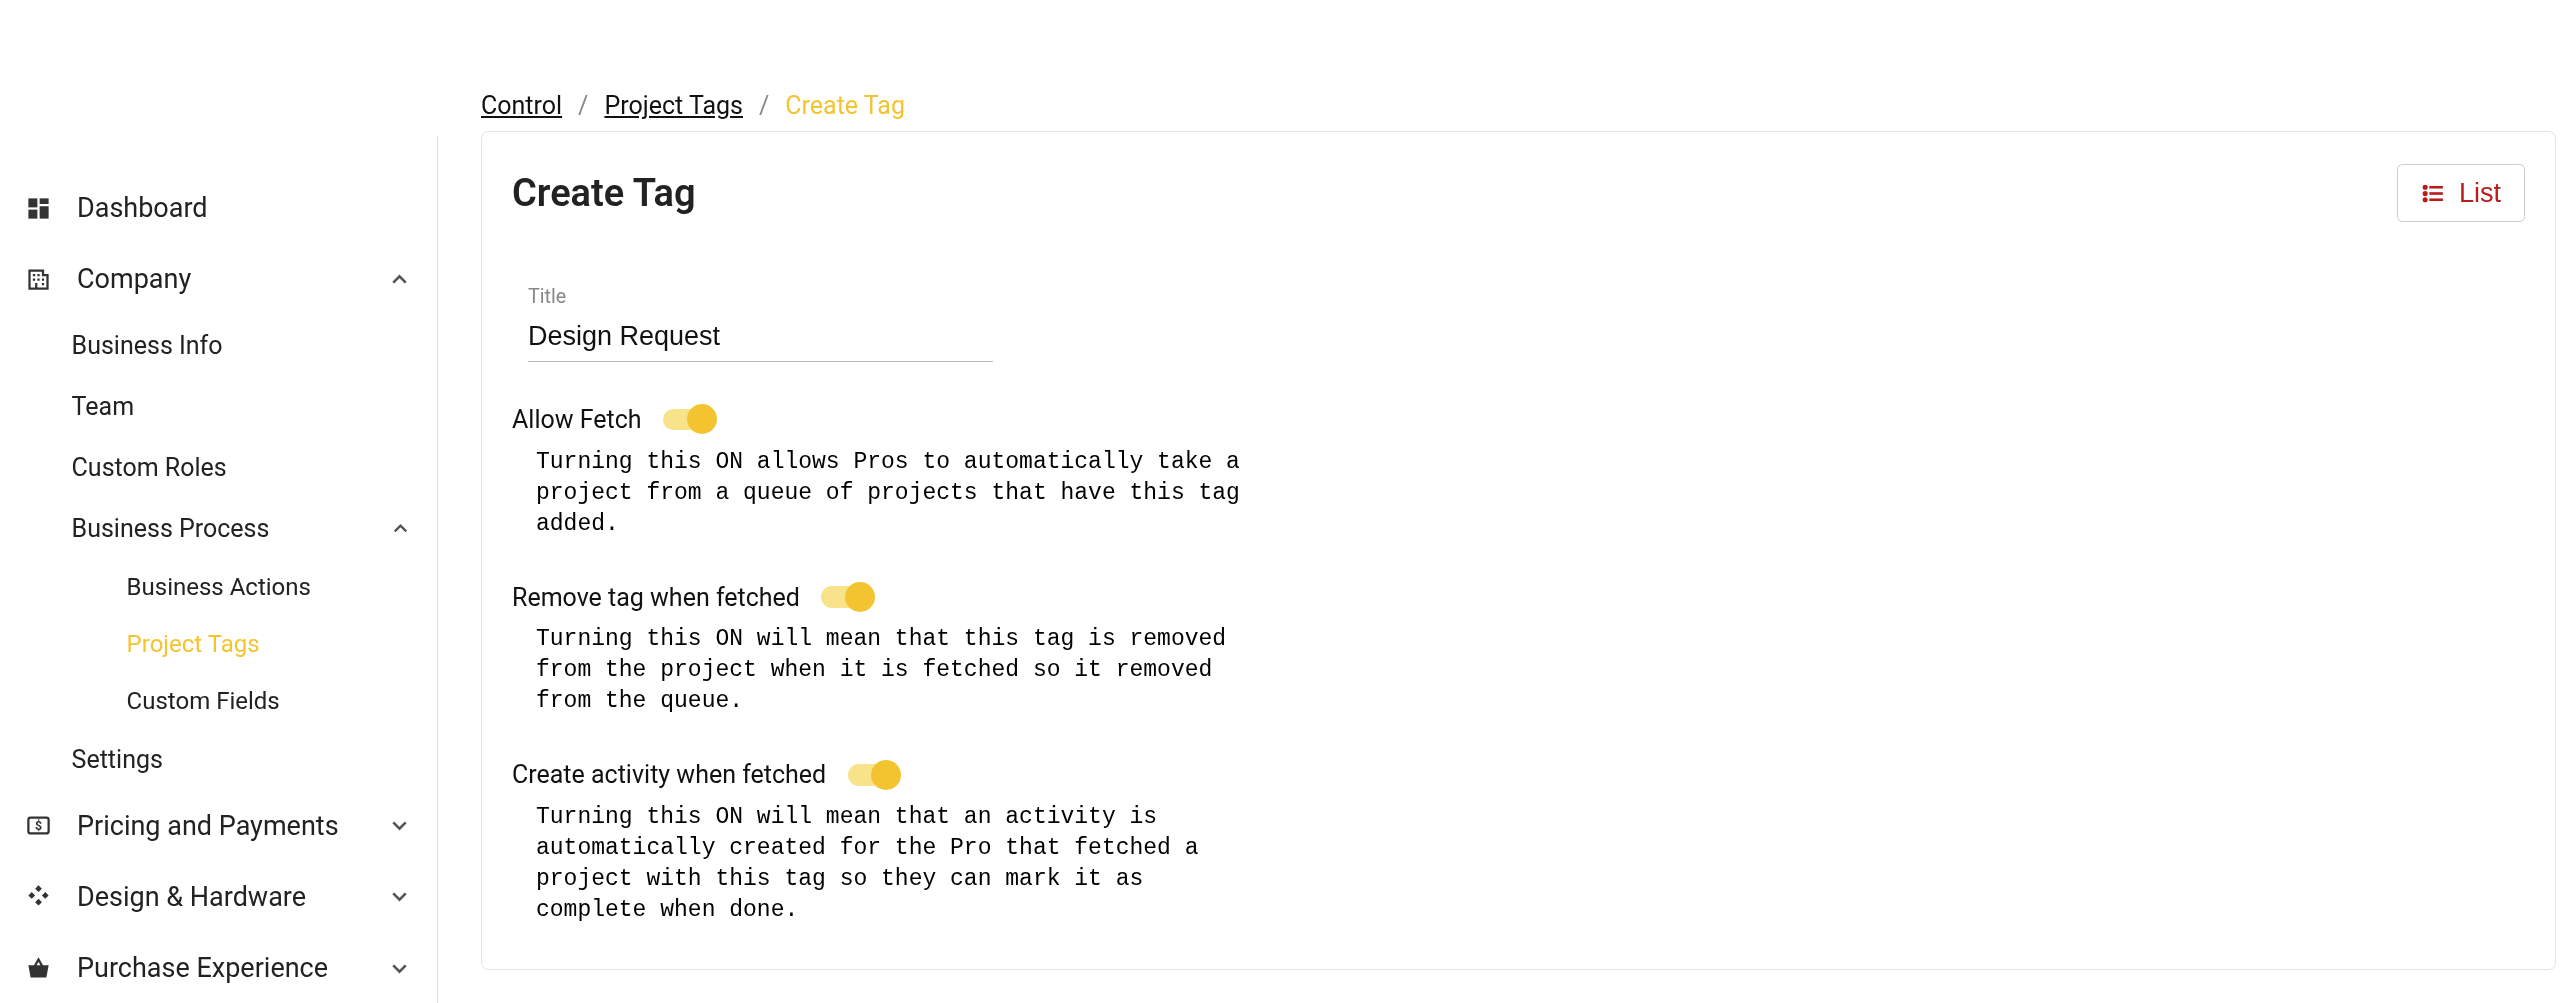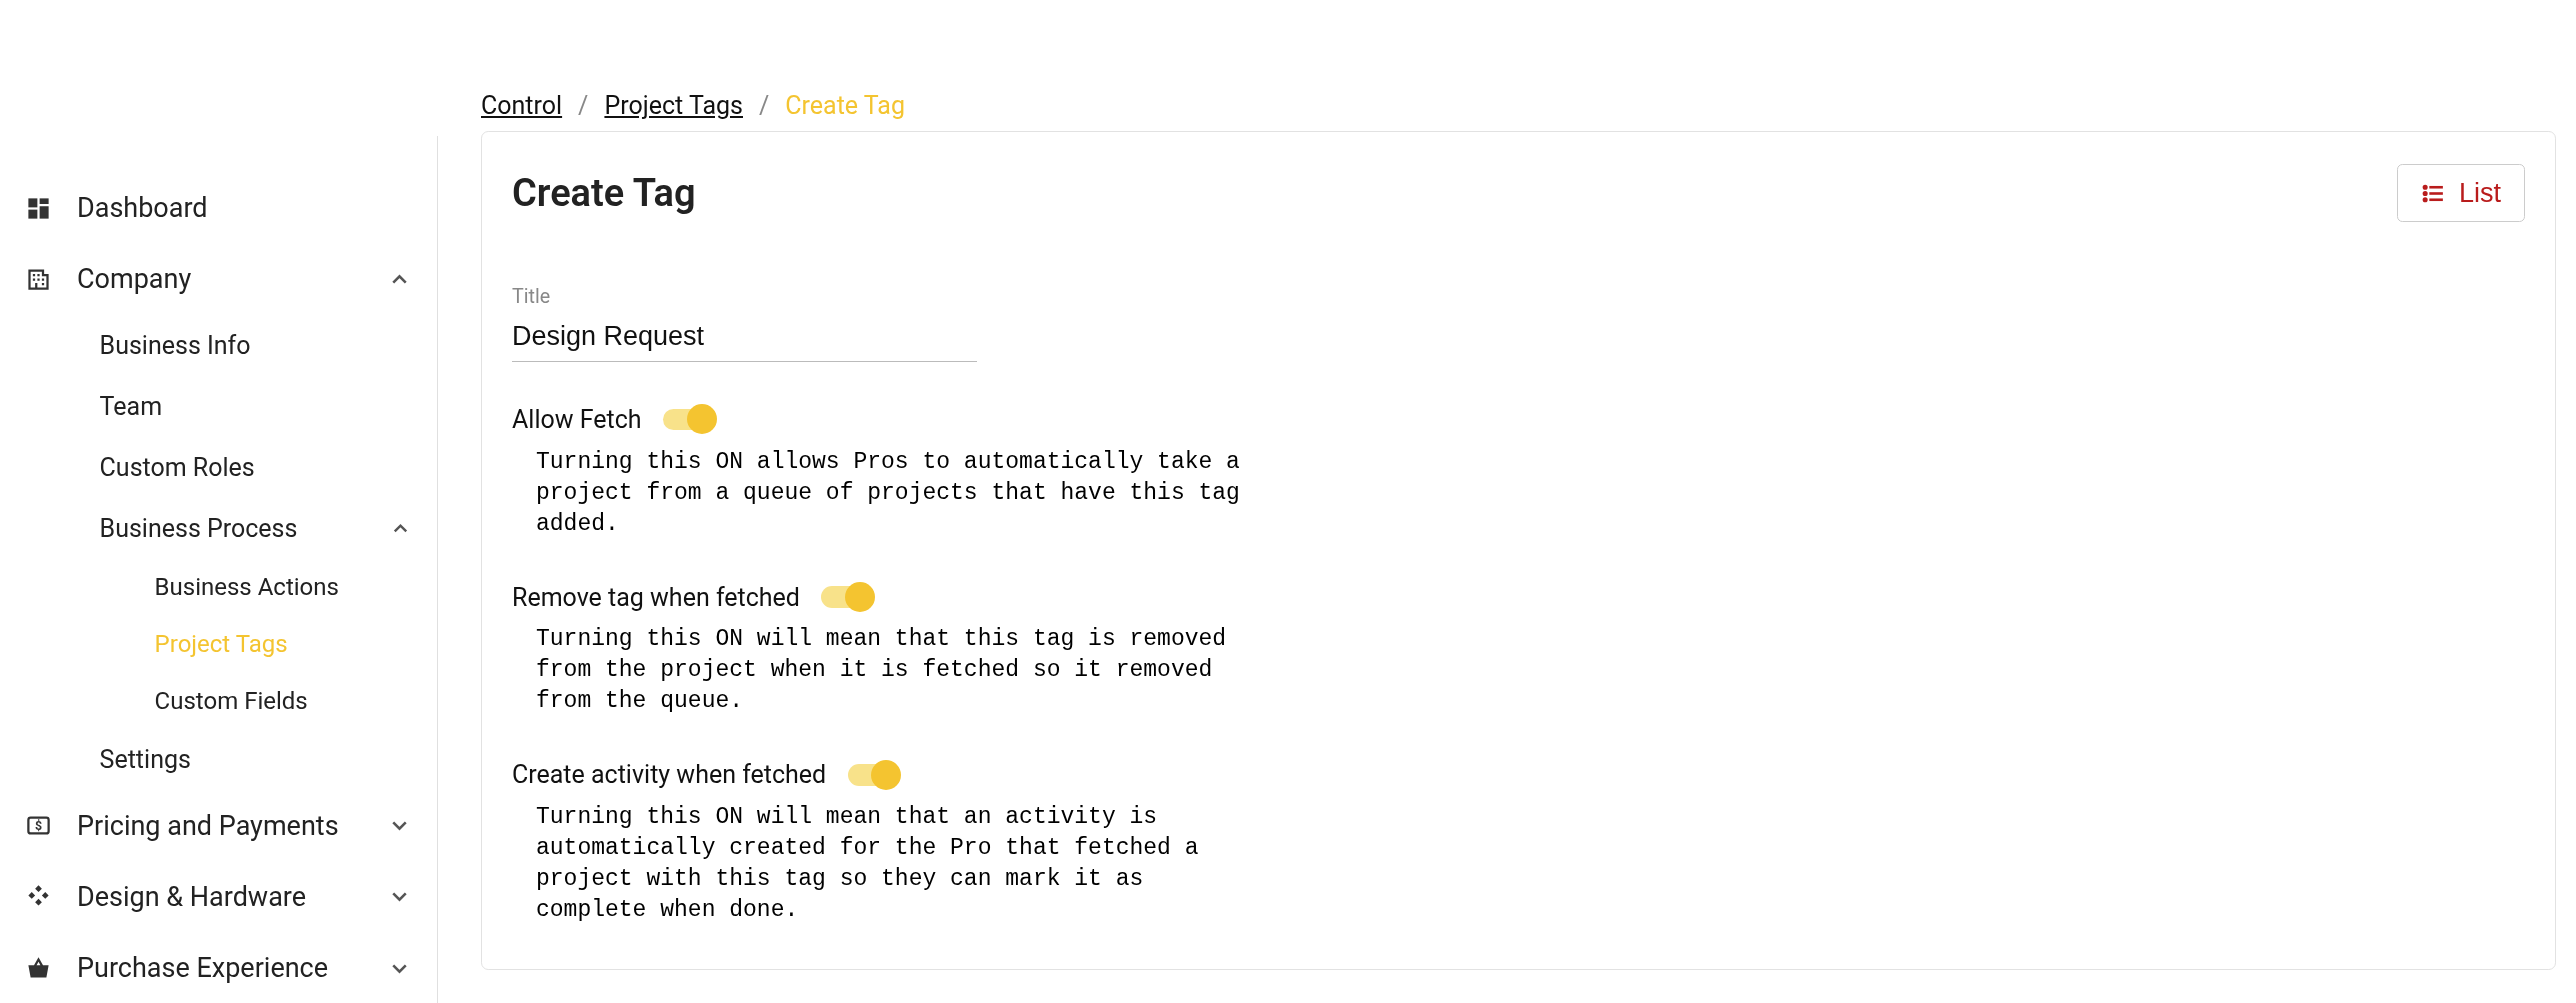--- a/index.html
+++ b/index.html
@@ -41,21 +41,21 @@
     width: 27px;
     height: 27px;
     color: #333;
     flex-shrink: 0;
   }
   .side-item .chev {
     margin-left: auto;
     color: #555;
   }
   .sub-list {
-    padding-left: 96px;
+    padding-left: 68px;
   }
   .sub-item {
     padding: 16px 25px 16px 3.6px;
     font-size: 25px;
     color: #222;
     cursor: pointer;
     display: flex;
     align-items: center;
     gap: 9px;
   }
@@ -122,20 +122,21 @@
     border: 0.9px solid #ccc;
     border-radius: 5.4px;
     padding: 12.5px 23px;
     font-size: 27px;
     color: #b91c1c;
     background: #fff;
     cursor: pointer;
   }
   .field-block {
     margin-bottom: 43px;
+    margin-left: 16px;
   }
   .field-label {
     font-size: 19.7px;
     color: #888;
     margin-bottom: 5.4px;
     display: block;
   }
   .text-input {
     border: none;
     border-bottom: 1.8px solid #bbb;

